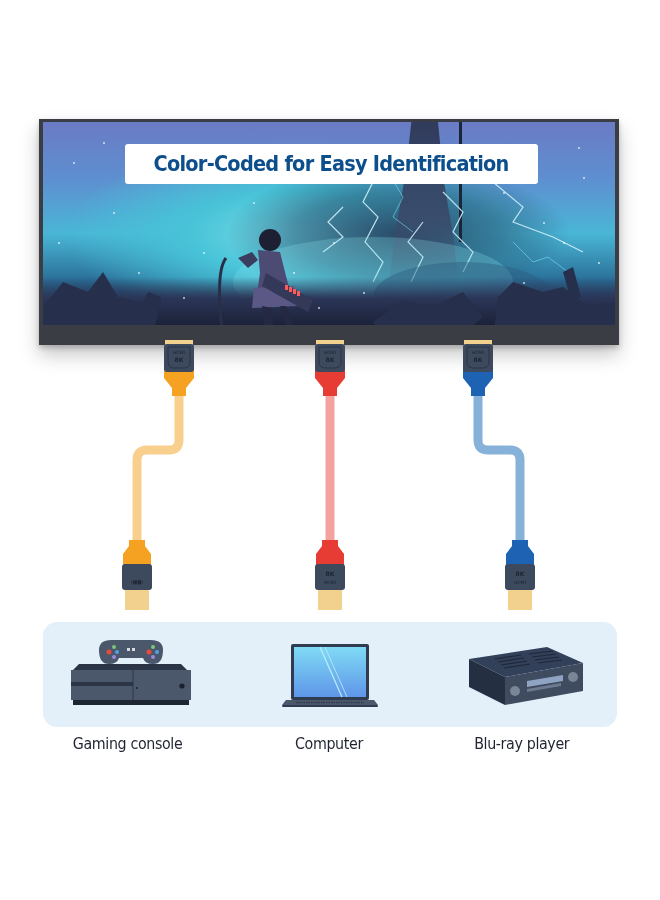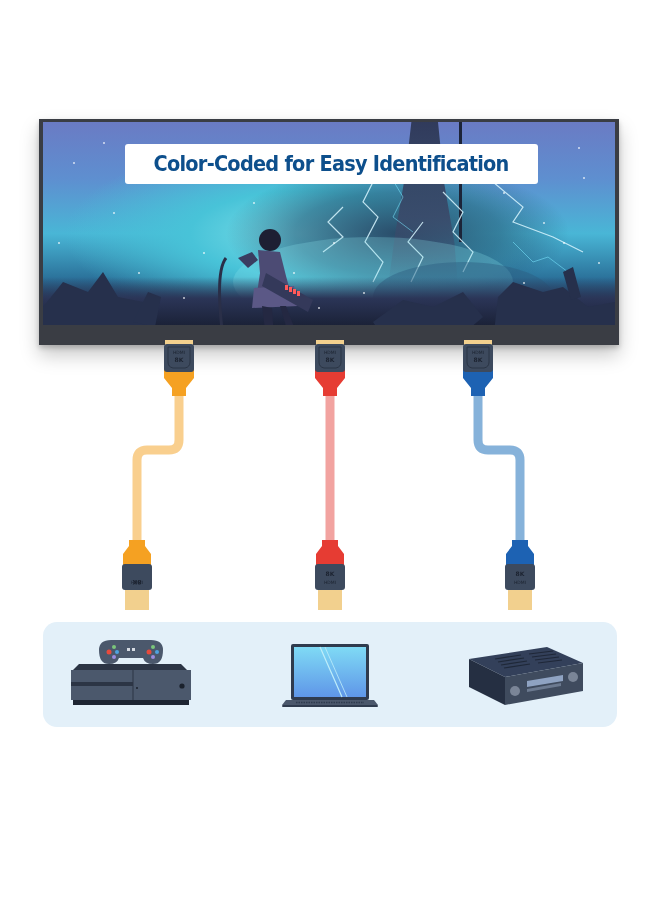--- a/index.html
+++ b/index.html
@@ -260,14 +260,19 @@
         <polygon points="4,16 40,34 40,62 4,44" fill="#252f42"></polygon>
         <polygon points="40,34 118,20 118,48 40,62" fill="#3f4b5e"></polygon>
         <circle cx="50" cy="48" r="5" fill="#7a8597"></circle>
         <circle cx="108" cy="34" r="5" fill="#7a8597"></circle>
         <polygon points="62,38 98,32 98,38 62,44" fill="#8fa3c2"></polygon>
         <polygon points="62,46 96,40 96,43 62,49" fill="#6c7a90"></polygon>
       </svg>
     </div>
   </div>
 
+  <div class="device-labels">
+    <span class="device-label" style="left:68px;">Gaming console</span>
+    <span class="device-label" style="left:292px;">Computer</span>
+    <span class="device-label" style="left:470px;">Blu-ray player</span>
+  </div>
 
 </div>
 
 </body></html>

